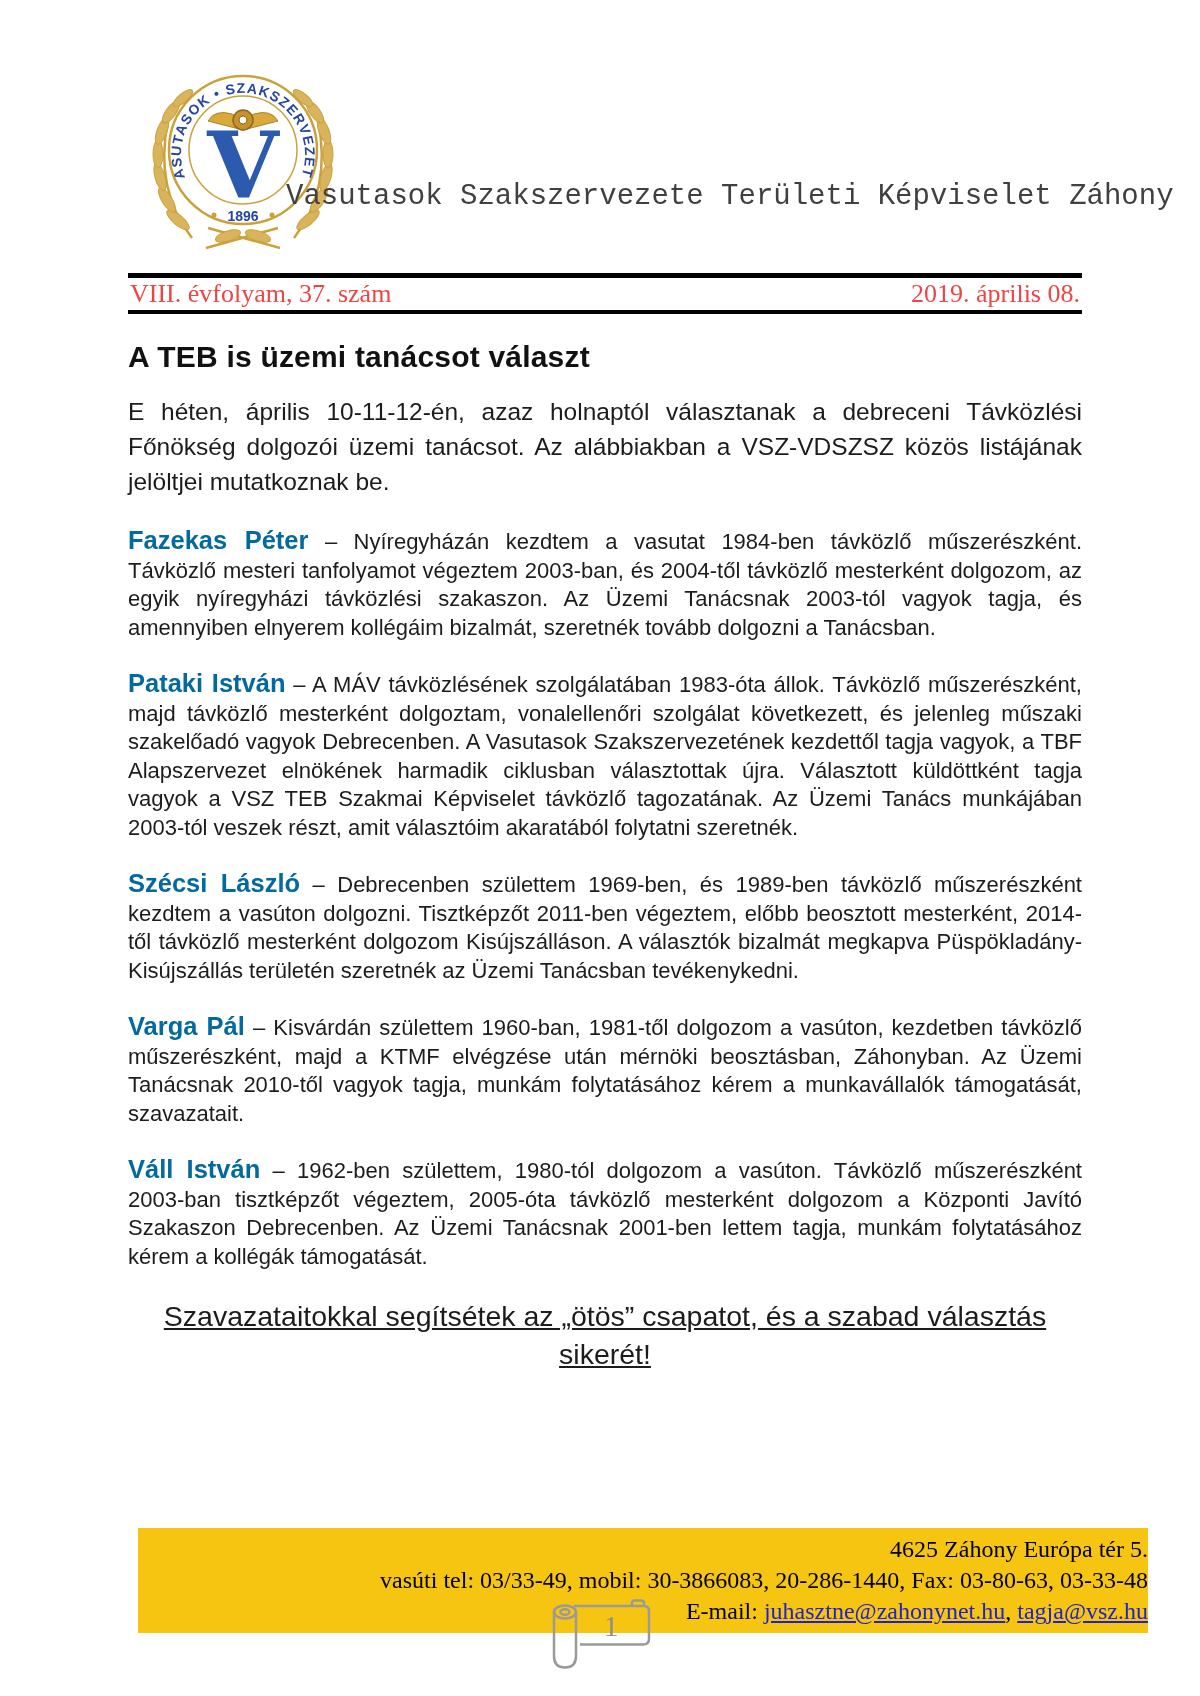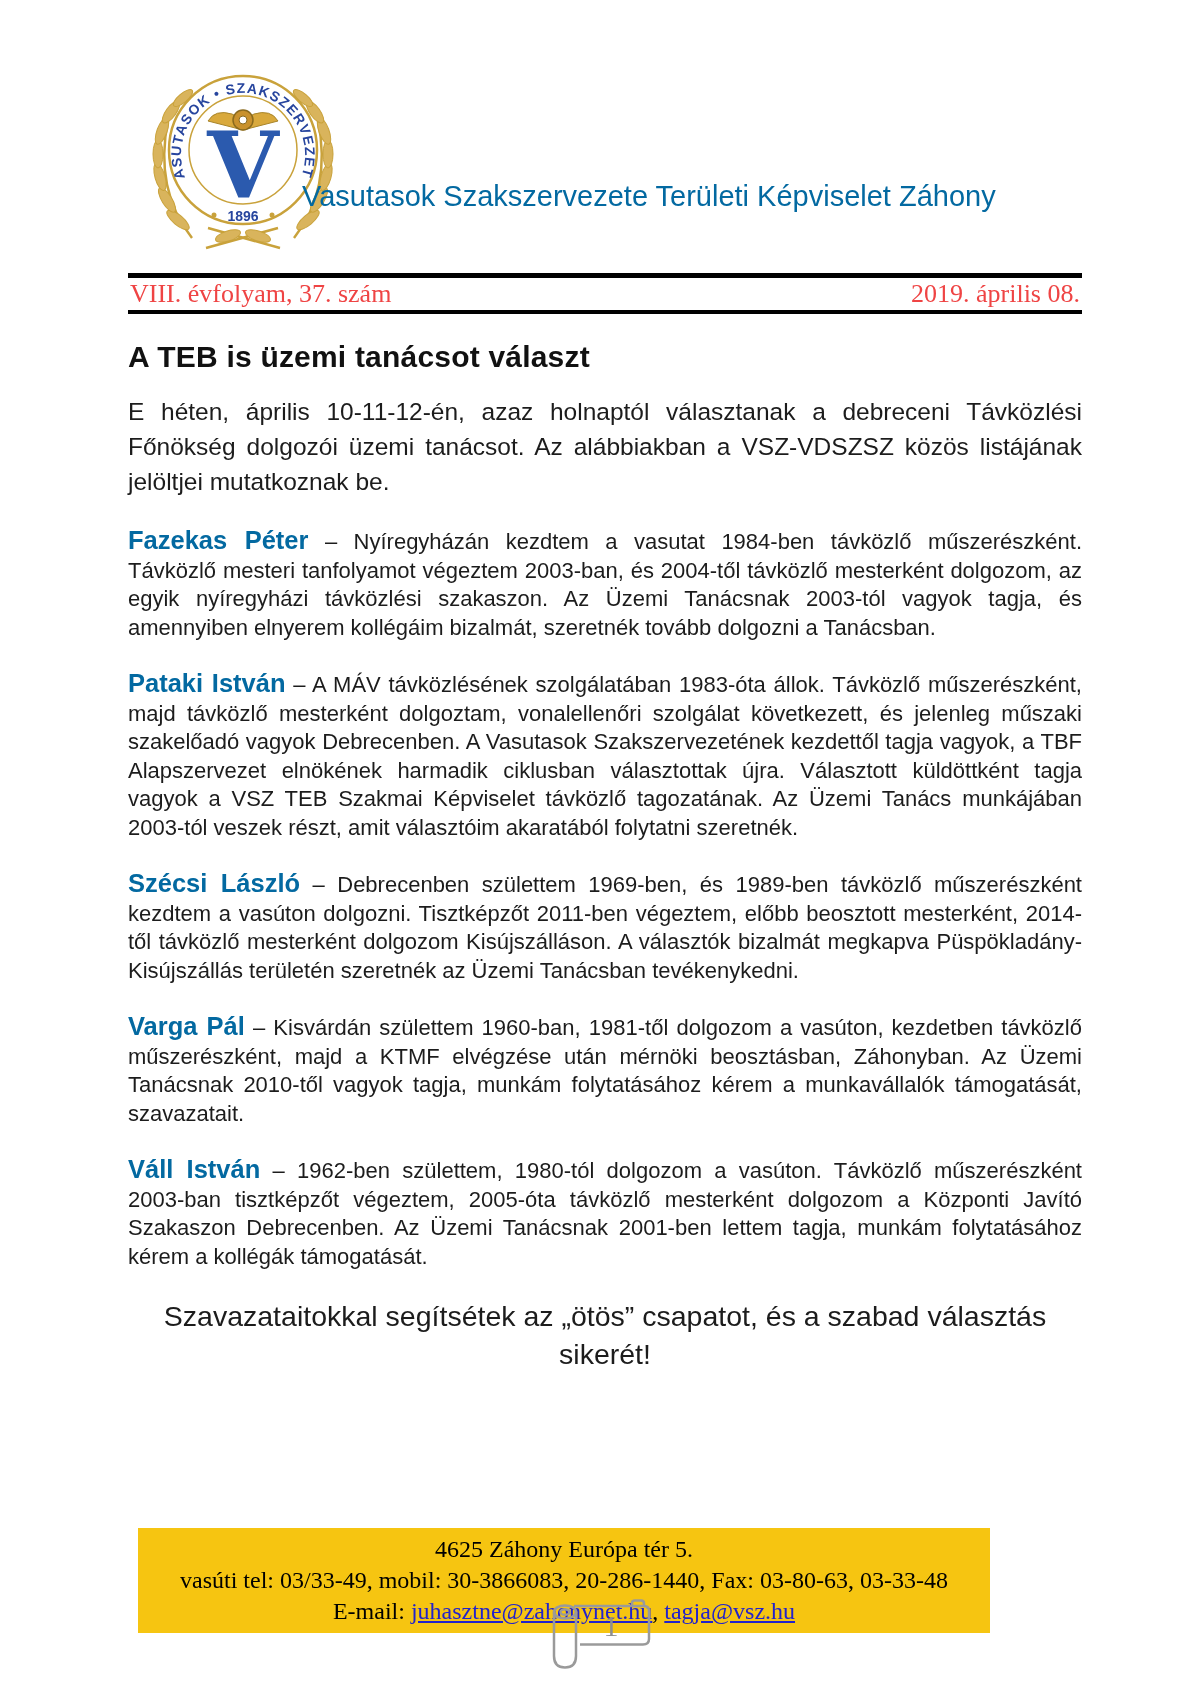--- a/index.html
+++ b/index.html
@@ -8,22 +8,22 @@
     font-family:"Liberation Sans",sans-serif;color:#151515;
     -webkit-font-smoothing:antialiased;
   }
   .page{position:relative;width:1200px;height:1696px;}
   .content{position:absolute;left:128px;top:0;width:954px;}
 
   
   .masthead{position:relative;height:252px;}
   .logo{position:absolute;left:8px;top:58px;width:214px;height:196px;}
   .org-line{
-    position:absolute;left:174px;top:180px;
-    font-family:Liberation Sans, sans-serif;font-size:29px;color:#0369a1;white-space:nowrap;
+    position:absolute;left:158px;top:180px;
+    font-family:Liberation Mono, monospace;font-size:29px;color:#404040;white-space:nowrap;
   }
 
   
   .title{
     margin:10px 0 0 0;text-align:center;
     font-family:"DejaVu Serif","Liberation Serif",serif;
     font-style:italic;font-weight:bold;
     font-size:76px;line-height:1.18;letter-spacing:3px;
     color:#2222CC;white-space:nowrap;
   }
@@ -42,31 +42,31 @@
     margin-top:26px;font-size:30px;font-weight:bold;letter-spacing:.2px;color:#111;
   }
   .lead{
     margin-top:20px;font-size:24.5px;line-height:35px;text-align:justify;color:#1c1c1c;
   }
   .candidate{
     margin-top:27px;font-size:22px;line-height:28.5px;text-align:justify;color:#1c1c1c;
   }
   .candidate .name{font-size:25.5px;font-weight:bold;color:#0369a1;}
   .closing{
-    margin-top:26px;text-align:center;font-size:28.5px;line-height:38px;color:#1c1c1c;
+    margin-top:26px;text-align:center;font-size:28.5px;line-height:38px;color:#1c1c1c;text-decoration:underline;
   }
   .signature{
     margin-top:16px;text-align:right;font-size:25px;color:#1c1c1c;padding-right:4px;
   }
 
   
   .footer{
-    position:absolute;left:138px;top:1528px;width:852px;
+    position:absolute;left:138px;top:1528px;width:1010px;
     background:#F6C511;
-    text-align:center;font-family:"Liberation Serif",serif;font-size:24px;
+    text-align:right;font-family:"Liberation Serif",serif;font-size:24px;
     line-height:31px;color:#000;padding:6px 0 6px 0;z-index:1;
   }
   .footer .link{color:#2222CC;text-decoration:underline;cursor:pointer;}
 
   
   .scrollmark{position:absolute;left:544px;top:1599px;z-index:2;}
 </style>
 </head>
 <body>
 

